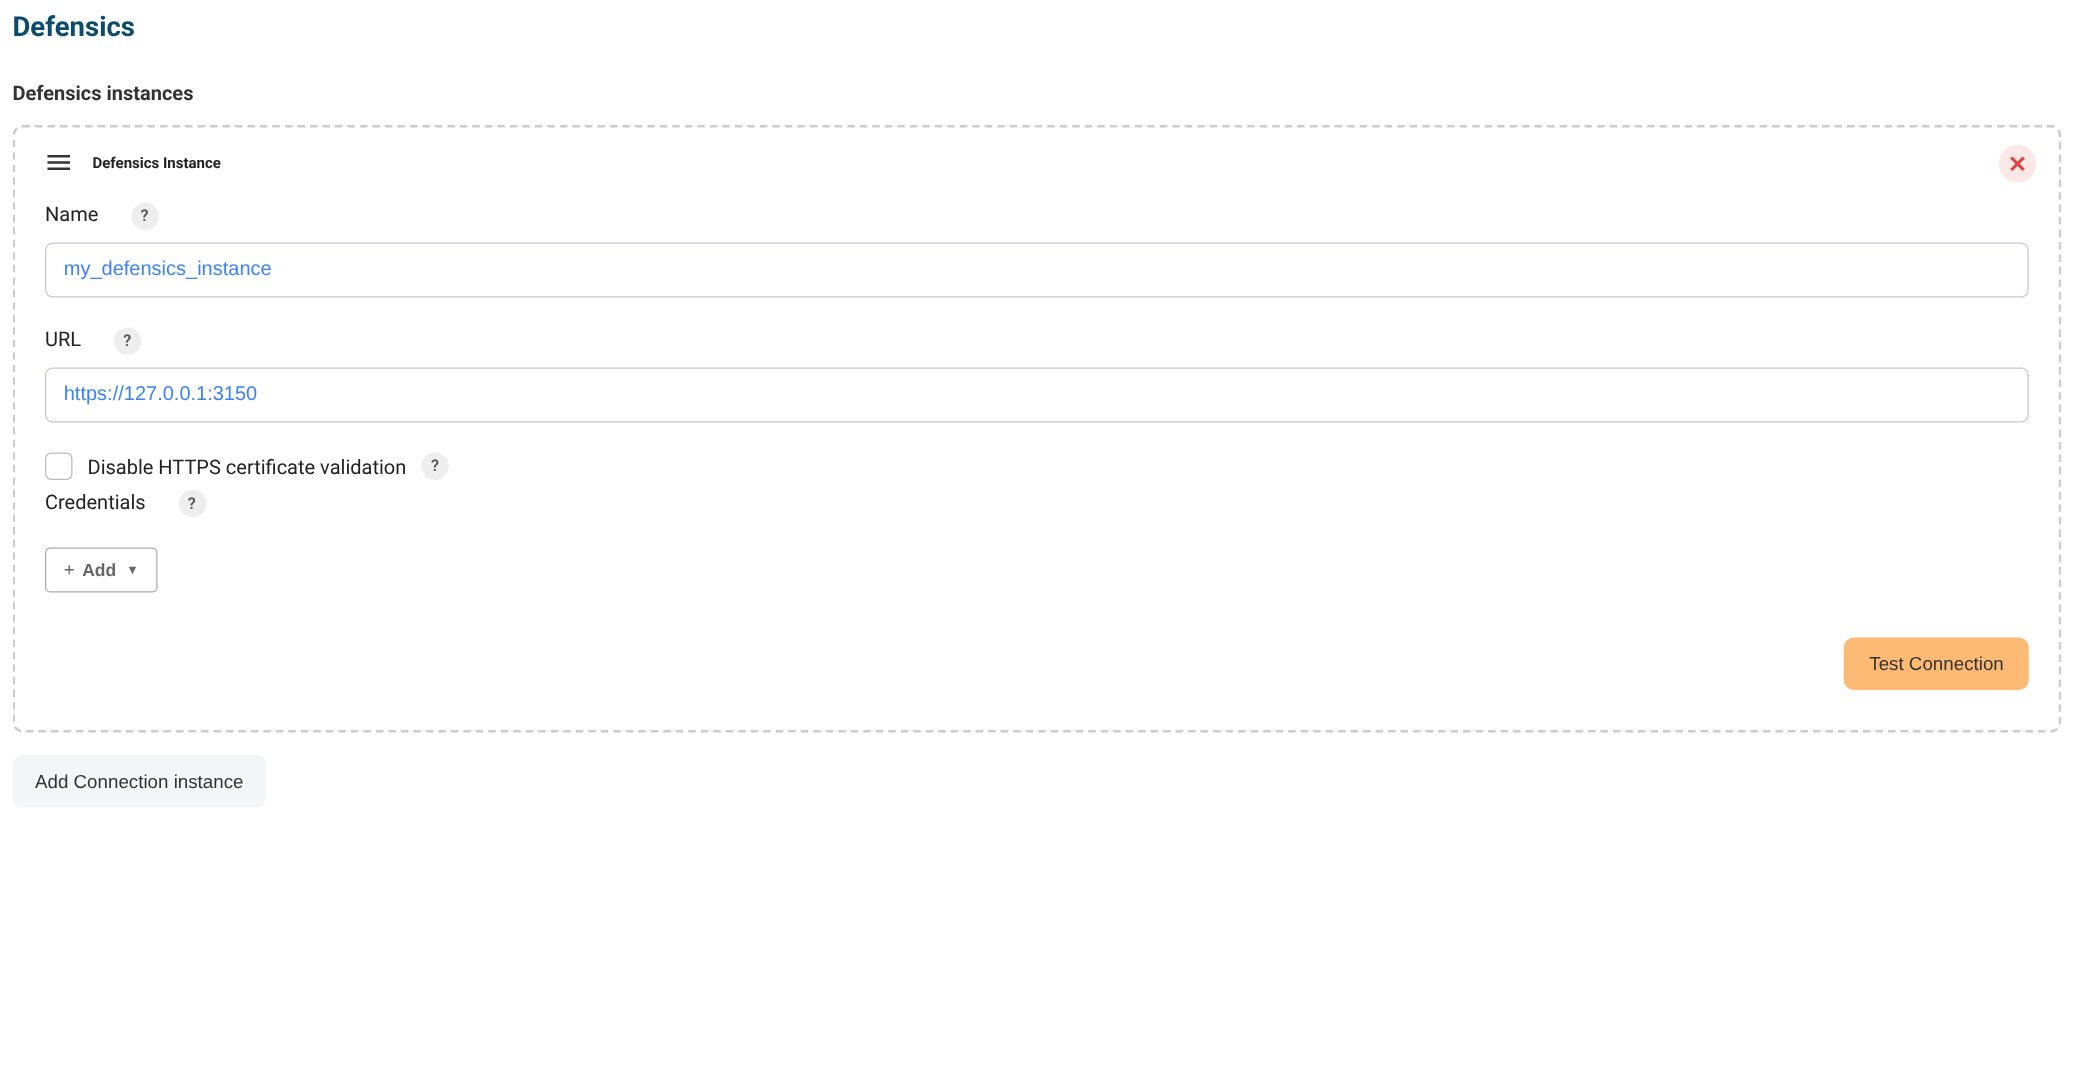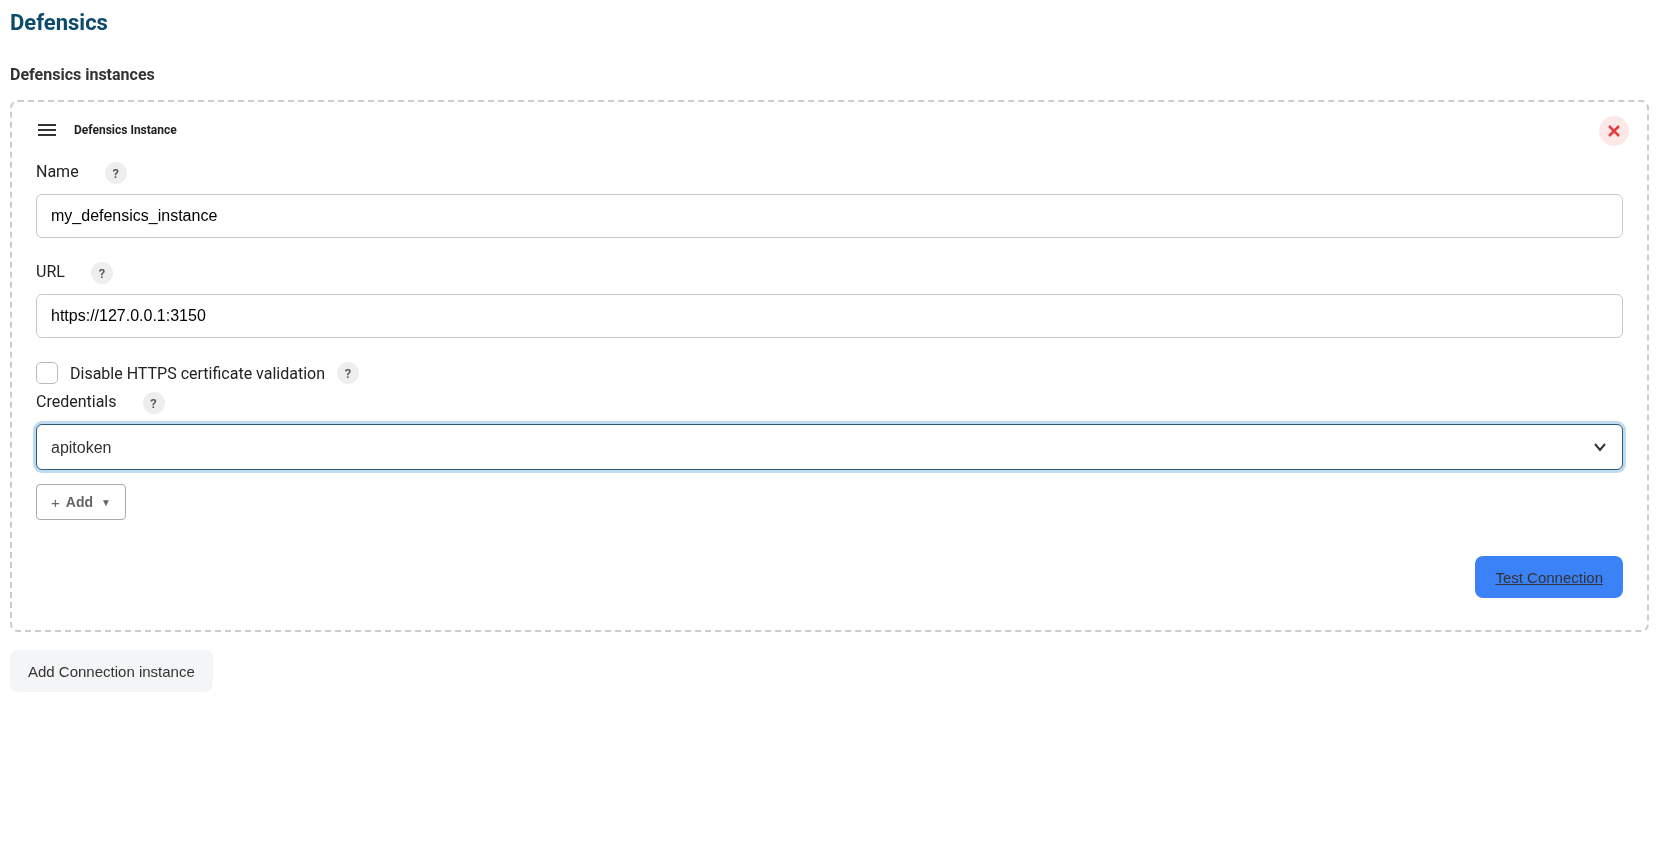--- a/index.html
+++ b/index.html
@@ -106,21 +106,21 @@
       cursor: help;
       user-select: none;
     }
     .text-input {
       width: 100%;
       height: 44px;
       border: 1px solid #c3c9d0;
       border-radius: 6px;
       padding: 0 14px;
       font-size: 16px;
-      color: #000000;
+      color: #3b82f6;
       background: #fff;
     }
     .checkbox-row {
       display: flex;
       align-items: center;
       gap: 12px;
       margin-bottom: 8px;
     }
     .checkbox {
       width: 22px;
@@ -202,26 +202,25 @@
     .card-footer {
       display: flex;
       justify-content: flex-end;
       margin-top: 36px;
     }
     .test-btn {
       height: 42px;
       padding: 0 20px;
       border: none;
       border-radius: 8px;
-      background: #3b82f6;
+      background: #fdba74;
       color: #333;
       font-size: 15px;
       font-weight: 500;
       cursor: pointer;
-      text-decoration: underline;
     }
     .add-instance-btn {
       margin-top: 18px;
       height: 42px;
       padding: 0 18px;
       border: none;
       border-radius: 8px;
       background: #f4f5f6;
       color: #333;
       font-size: 15px;
@@ -275,30 +274,20 @@
     <input type="checkbox" class="checkbox" style="">
     <span class="checkbox-label">Disable HTTPS certificate validation</span>
     <span class="help-badge">?</span>
   </div>
 
   <div class="field-group" style="margin-bottom:0">
     <div class="field-label-row">
       <span class="field-label">Credentials</span>
       <span class="help-badge">?</span>
     </div>
-    <div class="select-wrapper">
-      <select class="select-input">
-        <option>apitoken</option>
-      </select>
-      <span class="select-chevron">
-        <svg viewBox="0 0 14 14">
-            <polyline points="2,4 7,10 12,4"></polyline>
-          </svg>
-      </span>
-    </div>
     <button class="add-dropdown-btn">
       <span class="plus">+</span>
       <span>Add</span>
       <span class="caret">▼</span>
     </button>
   </div>
 
   <div class="card-footer">
     <button class="test-btn">Test Connection</button>
   </div>

